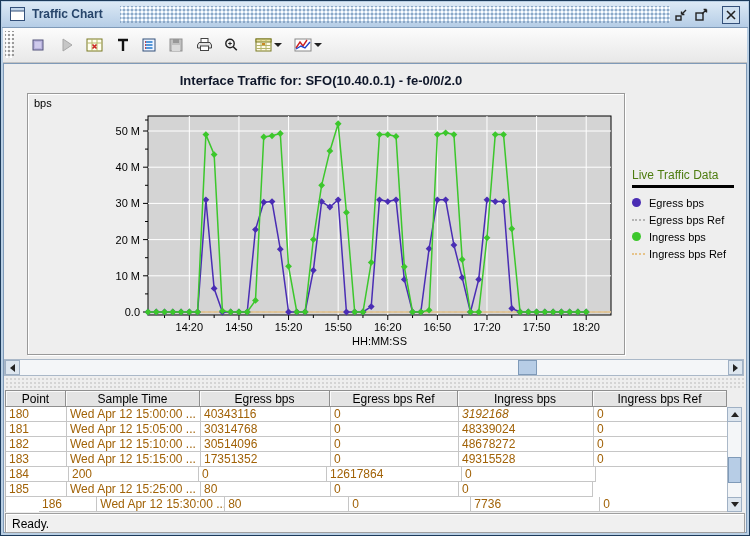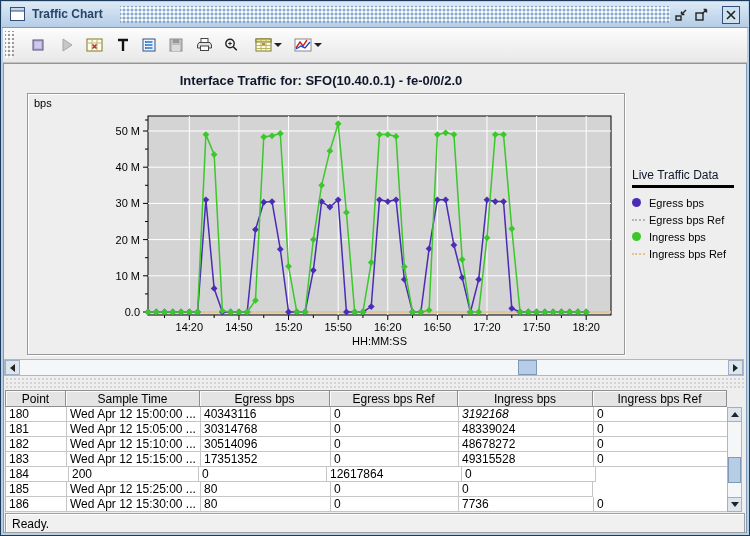--- a/index.html
+++ b/index.html
@@ -13,37 +13,37 @@
   #btn-min{right:58px;} #btn-max{right:38px;}
   #btn-close{right:8px;border:1px solid #33507a;background:#cfe0f0;width:16px;height:16px;}
   #toolbar{position:absolute;left:2px;top:27px;right:2px;height:34px;background:linear-gradient(#fcfcfc,#e8e8e8);border-bottom:1px solid #c2c2c2;}
   #toolbar-handle{position:absolute;left:2px;top:3px;width:9px;height:27px;background-image:radial-gradient(#ffffff 26%, rgba(0,0,0,0) 30%),radial-gradient(#9a9a9a 26%, rgba(0,0,0,0) 30%);background-size:4px 4px;background-position:0 0,2px 2px;}
   .tbtn{position:absolute;top:6px;width:22px;height:22px;display:flex;align-items:center;justify-content:center;}
   .tbtn .dd{width:0;height:0;border-left:4px solid transparent;border-right:4px solid transparent;border-top:4px solid #222;margin-left:2px;}
   #content{position:absolute;left:2px;top:62px;right:2px;bottom:2px;background:#eeeeee;border:1px solid #7f9ab8;}
   #chart-title{position:absolute;left:0;top:9px;width:634px;text-align:center;font-size:13px;font-weight:bold;color:#0f172a;}
   #chart-panel{position:absolute;left:23px;top:29px;width:596px;height:260px;background:#eeeeee;border:1px solid #999;box-shadow:inset 1px 1px 0 #fff, 1px 1px 0 #fff;}
   #legend{position:absolute;left:628px;top:104px;width:112px;}
-  #legend-title{font-size:12px;color:#0f172a;padding-bottom:3px;}
+  #legend-title{font-size:12px;color:#4d7c0f;padding-bottom:3px;}
   #legend-rule{height:3px;background:#000;width:102px;margin-bottom:6px;}
   .legend-item{display:flex;align-items:center;height:17px;font-size:11px;color:#000;}
   .legend-marker{width:14px;display:flex;align-items:center;justify-content:flex-start;margin-right:3px;}
   .lg-dot{width:9px;height:9px;border-radius:50%;}
   .lg-dash{width:13px;height:0;border-top:2px dotted;}
   #hscroll{position:absolute;left:0px;top:295px;width:740px;height:17px;background:#f4f6f8;border:1px solid #aab8c8;box-sizing:border-box;}
   .sbtn{position:absolute;width:15px;height:15px;background:#dde6ef;border:1px solid #9fb0c4;box-sizing:border-box;display:flex;align-items:center;justify-content:center;}
   .tri{width:0;height:0;}
   #hthumb{position:absolute;left:513px;top:0px;width:19px;height:15px;background:#b7cde6;border:1px solid #7f9ab8;box-sizing:border-box;}
   #splitter{position:absolute;left:0;top:314px;width:740px;height:11px;background-image:radial-gradient(#8a8a8a 22%, rgba(0,0,0,0) 26%);background-size:4px 4px;background-position:1px 3px;}
   #table-header{position:absolute;left:1px;top:326px;height:17px;display:flex;}
   .hcell{box-sizing:border-box;height:17px;background:#e4e4e4;border-right:1px solid #8f8f8f;border-bottom:1px solid #8f8f8f;border-top:1px solid #8f8f8f;box-shadow:inset 1px 1px 0 #fafafa;font-size:12px;color:#000;text-align:center;line-height:16px;overflow:hidden;white-space:nowrap;}
   .hcell:first-child{border-left:1px solid #8f8f8f;}
   #table-body{position:absolute;left:1px;top:343px;width:722px;height:105px;overflow:hidden;background:#fff;border-left:1px solid #bbb;}
   .trow{display:flex;height:15px;}
-  .tcell{box-sizing:border-box;height:15px;border-right:1px solid #c6c6c6;border-bottom:1px solid #c6c6c6;font-size:12px;color:#000000;padding-left:3px;line-height:14px;overflow:hidden;white-space:nowrap;}
+  .tcell{box-sizing:border-box;height:15px;border-right:1px solid #c6c6c6;border-bottom:1px solid #c6c6c6;font-size:12px;color:#a16207;padding-left:3px;line-height:14px;overflow:hidden;white-space:nowrap;}
   #vscroll{position:absolute;left:723px;top:343px;width:15px;height:105px;background:#f4f6f8;border:1px solid #aab8c8;box-sizing:border-box;}
   #vthumb{position:absolute;left:0px;top:49px;width:13px;height:26px;background:#b7cde6;border:1px solid #7f9ab8;box-sizing:border-box;}
   #statusbar{position:absolute;left:1px;right:1px;top:449px;height:20px;background:#f0f0f0;border:1px solid #9f9f9f;box-sizing:border-box;box-shadow:inset 1px 1px 0 #fff;}
   #status-text{font-size:12px;color:#000;padding:3px 0 0 6px;}
   svg text{font-family:"Liberation Sans",sans-serif;}
 </style>
 </head>
 <body>
 
 <div id="window">
@@ -441,21 +441,21 @@
           <div class="tcell" style="width: 134px;">0</div>
         </div>
         <div class="trow">
           <div class="tcell" style="width: 61px;">185</div>
           <div class="tcell" style="width: 134px;">Wed Apr 12 15:25:00 ...</div>
           <div class="tcell" style="width: 130px;">80</div>
           <div class="tcell" style="width: 128px;">0</div>
           <div class="tcell" style="width: 134px;">0</div>
         </div>
         <div class="trow">
-          <div class="tcell" style="width: 61px;">186</div>
+          <div class="tcell" style="width: 61px; margin-left: 33px;">186</div>
           <div class="tcell" style="width: 134px;">Wed Apr 12 15:30:00 ...</div>
           <div class="tcell" style="width: 130px;">80</div>
           <div class="tcell" style="width: 128px;">0</div>
           <div class="tcell" style="width: 135px;">7736</div>
           <div class="tcell" style="width: 134px;">0</div>
         </div>
       </div>
 
     <div id="vscroll">
       <span class="sbtn" style="left:-1px;top:-1px;">

